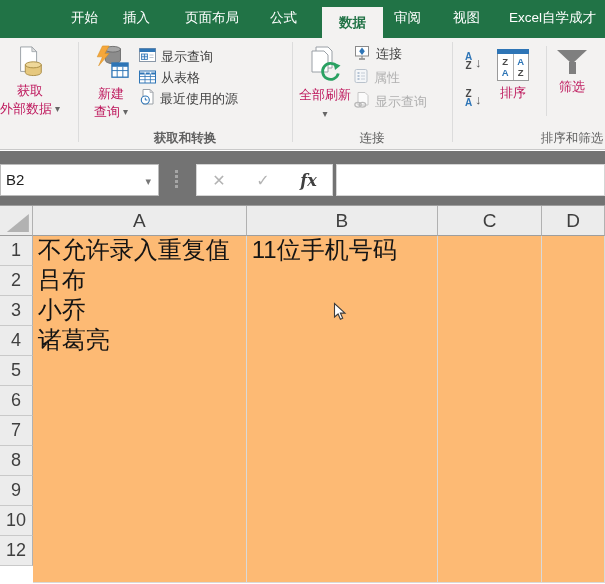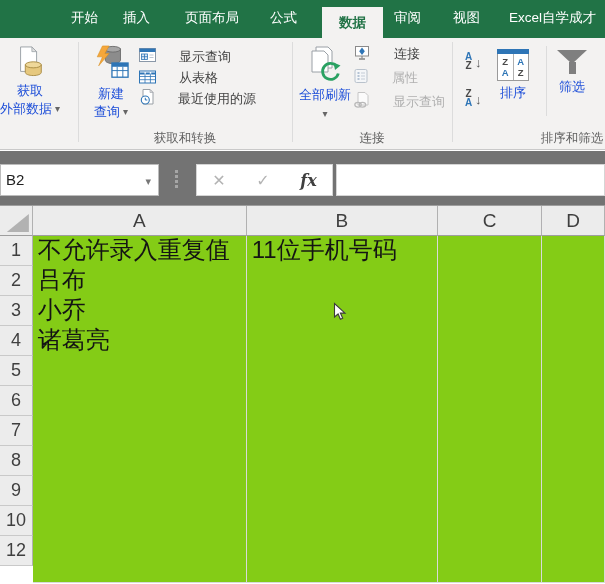--- a/index.html
+++ b/index.html
@@ -14,23 +14,23 @@
   .tab-selected { position:absolute; left:322px; top:7px; width:61px; height:31px; background:#f3f2f1;
                   color:#217346; font-weight:bold; font-size:13.5px; display:flex; align-items:center; justify-content:center; }
 
   
   .ribbon { position:absolute; left:0; top:38px; width:605px; height:112px; background:#f3f2f1;
             border-bottom:1px solid #c9c9c9; overflow:hidden; }
   .rdiv { position:absolute; top:4px; width:1px; height:100px; background:#dcdcdc; }
   .rdiv-mini { position:absolute; left:546px; top:8px; width:1px; height:70px; background:#dcdcdc; }
   .grouplabel { position:absolute; top:92px; font-size:12.5px; color:#606060; text-align:center; white-space:nowrap; }
   .bigbtn { position:absolute; top:3px; display:flex; flex-direction:column; align-items:center; }
-  .bigbtn .lbl { font-size:13px; color:#1d4ed8; line-height:18px; white-space:nowrap; }
+  .bigbtn .lbl { font-size:13px; color:#be185d; line-height:18px; white-space:nowrap; }
   .smallrow { position:absolute; height:22px; display:flex; align-items:center; }
-  .smallrow .lbl { font-size:13px; color:#444; margin-left:23px; white-space:nowrap; }
+  .smallrow .lbl { font-size:13px; color:#444; margin-left:5px; white-space:nowrap; }
   .smallrow.grayed .lbl { color:#b0b0b0; }
   .dd { font-size:10px; color:#666; line-height:8px; }
   .lblrow { display:flex; align-items:center; gap:3px; }
 
   
   .sortsm { position:absolute; left:463px; display:flex; align-items:flex-start; }
   .sortsm .letters { display:flex; flex-direction:column; font-weight:bold; font-size:10px; line-height:9px; width:11px; text-align:center; }
   .sortsm .arr { font-size:13px; color:#555; margin-top:4px; margin-left:1px; line-height:14px; }
   .blue { color:#2e75b6; } .dark { color:#4a4a4a; }
 
@@ -65,21 +65,21 @@
   .sheet { position:absolute; left:0; top:206px; width:605px; }
   .colheaders { display:flex; height:30px; background:#ececec; }
   .corner { width:33px; height:30px; border-right:1px solid #b1b1b1; border-bottom:1px solid #9e9e9e; position:relative; background:#ececec; }
   .corner .tri { position:absolute; right:3px; bottom:3px; width:22px; height:18px; background:#b2b2b2;
                  clip-path:polygon(100% 0, 100% 100%, 0 100%); }
   .colhdr { height:30px; border-right:1px solid #b1b1b1; border-bottom:1px solid #9e9e9e; background:#ececec;
             font-size:19px; color:#3f3f3f; display:flex; align-items:center; justify-content:center; }
   .grow { display:flex; height:30px; }
   .rowhdr { width:33px; background:#ececec; border-right:1px solid #b1b1b1; border-bottom:1px solid #c9c9c9;
             font-size:18px; color:#3f3f3f; display:flex; align-items:center; justify-content:center; }
-  .cell { height:47px; background:#84cc16; border-right:1px solid #d9d9d9; border-bottom:1px solid #d9d9d9;
+  .cell { height:47px; background:#fdba74; border-right:1px solid #d9d9d9; border-bottom:1px solid #d9d9d9;
           font-size:24px; color:#141414; line-height:28px; padding-left:5px; white-space:nowrap; overflow:hidden; }
 
   .cursor { position:absolute; left:333px; top:302px; }
 </style>
 </head>
 <body>
 
 <div class="tabbar">
   <span class="tab" style="left:71px">开始</span>
   <span class="tab" style="left:123px">插入</span>
@@ -157,21 +157,21 @@
     <span>
       <svg width="16" height="16" viewBox="0 0 16 16">
         <path d="M4 0.5h7l3 3V15H4z" fill="#fff" stroke="#9aa0a6"></path>
         <path d="M11 0.5v3h3z" fill="#e3e3e3" stroke="#9aa0a6" stroke-width="0.6"></path>
         <circle cx="6.3" cy="11" r="4" fill="#fff" stroke="#2e75b6" stroke-width="1.1"></circle>
         <path d="M6.3 8.8v2.2h2" stroke="#2e75b6" stroke-width="1" fill="none"></path>
       </svg>
     </span>
     <span class="lbl">最近使用的源</span>
   </div>
-  <div class="grouplabel" style="left:78px; width:214px;">获取和转换</div>
+  <div class="grouplabel" style="left:78px; width:214px;font-weight:bold;">获取和转换</div>
 
   <div class="bigbtn" style="left:293px; width:64px;">
     <span style="margin-top:5px;">
       <svg width="36" height="36" viewBox="0 0 36 36">
         <path d="M9 1h12l4 4v17H9z" fill="#fff" stroke="#9aa0a6"></path>
         <path d="M5 5h12l4 4v17H5z" fill="#fff" stroke="#9aa0a6"></path>
         <path d="M29.5 20a8 8 0 1 0 1.8 7.5" fill="none" stroke="#2aa162" stroke-width="2.8"></path>
         <polygon points="26.5,16.5 33.5,19.5 28,24" fill="#2aa162"></polygon>
       </svg>
     </span>

